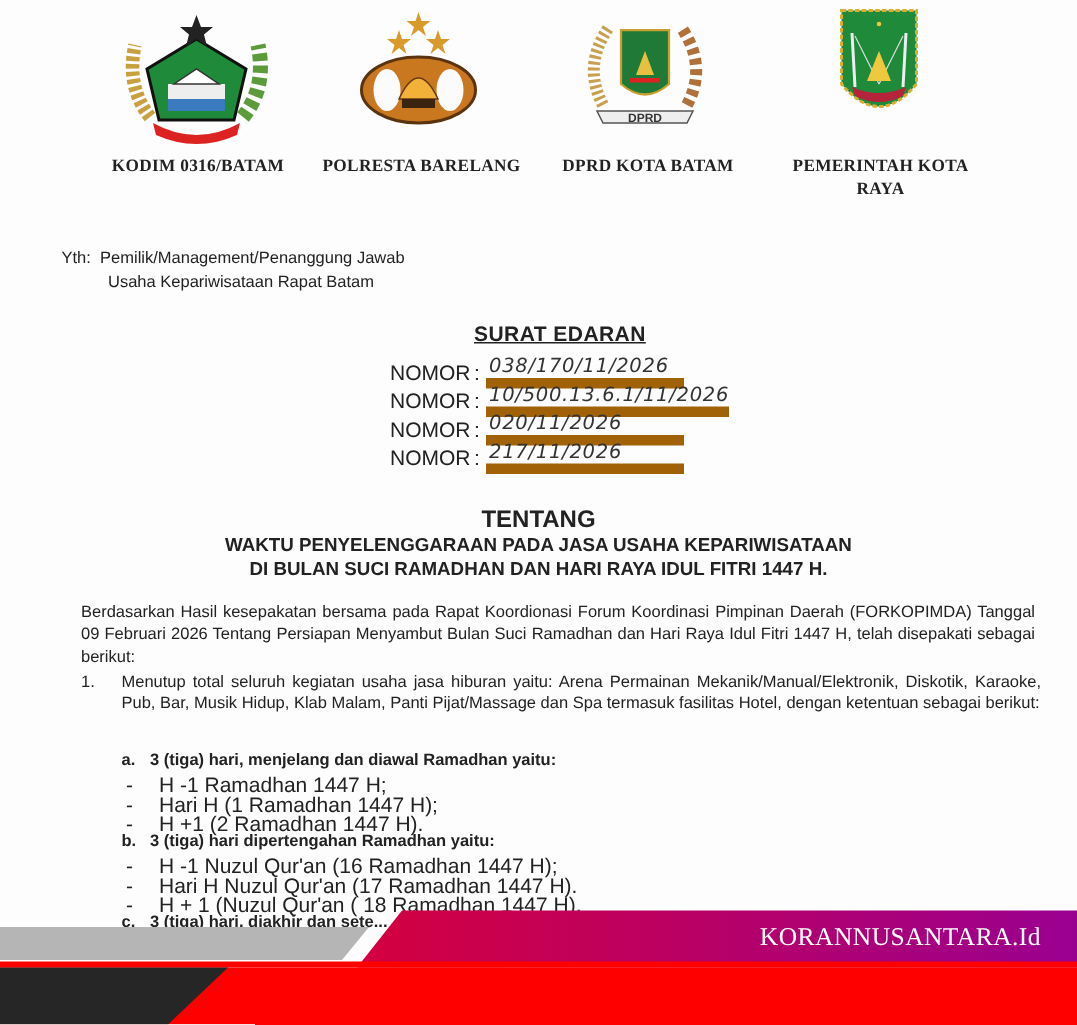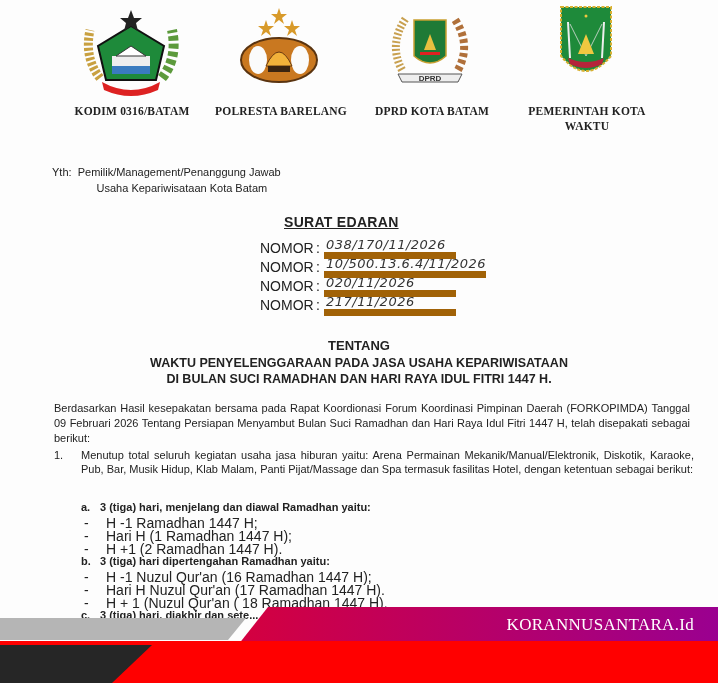--- a/index.html
+++ b/index.html
@@ -7,36 +7,36 @@
     width: 718px; height: 683px; overflow: hidden; position: relative;
     background: #fdfdfd;
     font-family: "Liberation Sans", sans-serif; color: #1a1a1a;
   }
   .logo { position: absolute; }
   .logo svg { display: block; }
   .org-label {
     position: absolute; font-family: "Liberation Serif", serif; font-weight: bold;
     font-size: 11.5px; color: #222; text-align: center; letter-spacing: 0.2px; line-height: 15px;
   }
-  .addressee { position: absolute; left: 52px; top: 164px; font-size: 11px; line-height: 16px; color: #222; text-align: center; }
+  .addressee { position: absolute; left: 41px; top: 164px; font-size: 11px; line-height: 16px; color: #222; }
   .addressee .line2 { padding-left: 31px; }
   .title-surat {
-    position: absolute; left: 284px; top: 214px; font-weight: bold; font-size: 14px;
+    position: absolute; left: 316px; top: 214px; font-weight: bold; font-size: 14px;
     text-decoration: underline; color: #222; letter-spacing: 0.3px;
   }
   .nomor-block { position: absolute; left: 260px; top: 238px; }
   .nomor-row { height: 19px; display: flex; align-items: center; font-size: 14px; color: #222; }
   .nomor-label { width: 52px; }
   .nomor-colon { width: 12px; text-align: center; }
   .nomor-val {
     font-family: "DejaVu Sans", sans-serif; font-style: italic; font-size: 13px; color: #333;
     border-bottom: 7px solid #a16207; min-width: 130px; padding-left: 2px; letter-spacing: 0.5px;
   }
   .tentang { position: absolute; left: 0; width: 718px; text-align: center; font-weight: bold; color: #222; }
-  .tentang.h { top: 338px; font-size: 13px; }
+  .tentang.h { top: 338px; font-size: 16px; }
   .tentang.l1 { top: 356px; font-size: 12.5px; }
   .tentang.l2 { top: 372px; font-size: 12.5px; }
   .para {
     position: absolute; left: 54px; top: 401px; width: 636px; font-size: 11px; line-height: 15px;
     text-align: justify; color: #222;
   }
   .list1 { position: absolute; left: 54px; top: 448px; width: 640px; font-size: 11px; line-height: 14px; color: #222; }
   .list1 .num { position: absolute; left: 0; top: 0; }
   .list1 .txt { margin-left: 27px; text-align: justify; }
   .sub { position: absolute; left: 81px; font-size: 11px; color: #222; }
@@ -97,43 +97,43 @@
     <path d="M8 52 Q26 60 44 52 L42 58 Q26 66 10 58 Z" fill="#b5243a"></path>
     <circle cx="26" cy="10" r="1.5" fill="#f0c840"></circle>
   </svg>
 </div>
 
 <div class="org-label" style="left:62px;top:104px;width:140px;">KODIM 0316/BATAM</div>
 <div class="org-label" style="left:208px;top:104px;width:146px;">POLRESTA BARELANG</div>
 <div class="org-label" style="left:362px;top:104px;width:140px;">DPRD KOTA BATAM</div>
 <div class="org-label" style="left:512px;top:104px;width:150px;">
   <div>PEMERINTAH KOTA</div>
-  <div>WAKTU</div>
+  <div>RAYA</div>
 </div>
 
 <div class="addressee">
   <div>
     <span>Yth:</span>&nbsp;
     <span>Pemilik/Management/Penanggung Jawab</span>
   </div>
-  <div class="line2">Usaha Kepariwisataan Kota Batam</div>
+  <div class="line2">Usaha Kepariwisataan Rapat Batam</div>
 </div>
 
 <div class="title-surat">SURAT EDARAN</div>
 
 <div class="nomor-block">
   <div class="nomor-row">
     <span class="nomor-label">NOMOR</span>
     <span class="nomor-colon">:</span>
     <span class="nomor-val">038/170/11/2026</span>
   </div>
   <div class="nomor-row">
     <span class="nomor-label">NOMOR</span>
     <span class="nomor-colon">:</span>
-    <span class="nomor-val">10/500.13.6.4/11/2026</span>
+    <span class="nomor-val">10/500.13.6.1/11/2026</span>
   </div>
   <div class="nomor-row">
     <span class="nomor-label">NOMOR</span>
     <span class="nomor-colon">:</span>
     <span class="nomor-val">020/11/2026</span>
   </div>
   <div class="nomor-row">
     <span class="nomor-label">NOMOR</span>
     <span class="nomor-colon">:</span>
     <span class="nomor-val">217/11/2026</span>

